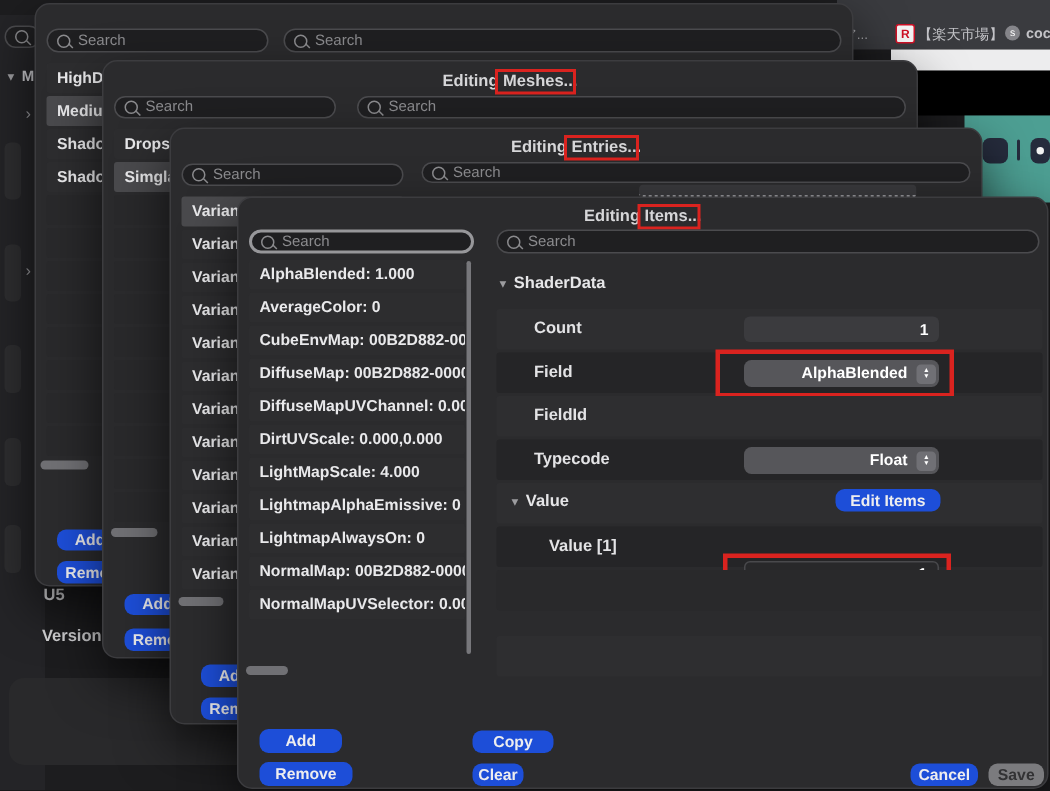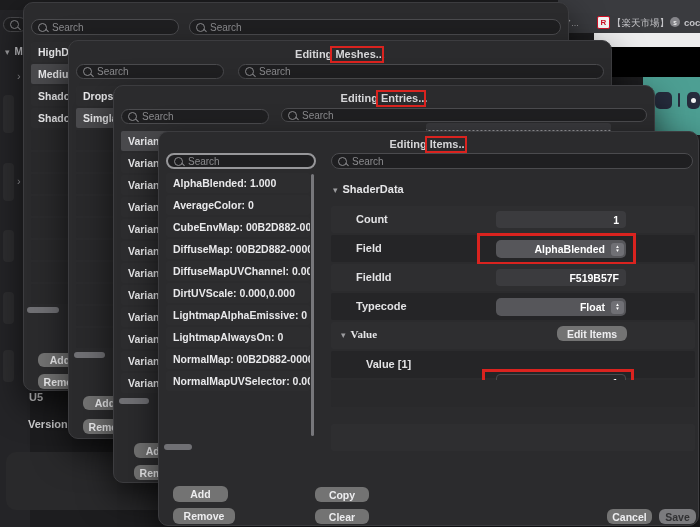--- a/index.html
+++ b/index.html
@@ -15,21 +15,21 @@
   .srch{position:absolute;display:flex;align-items:center;gap:5px;padding:0 6px;background:#1f1f21;
         border:1px solid #4b4b4e;border-radius:8px;color:#8b8b8e;font-size:10px;box-sizing:border-box;}
   .srch.focus{border:2px solid #97979a;}
   .mag{position:relative;width:7px;height:7px;border:1.4px solid #8b8b8e;border-radius:50%;flex:none;}
   .mag::after{content:"";position:absolute;width:4px;height:1.4px;background:#8b8b8e;transform:rotate(45deg);right:-3px;bottom:-1px;}
   .lst{position:absolute;}
   .row{height:20px;margin-bottom:2px;background:#2d2d2f;display:flex;align-items:center;padding:0 7px;
        font-weight:600;font-size:10.5px;color:#e9e9eb;white-space:nowrap;overflow:hidden;border-radius:2px;}
   .row.sel{background:#4a4a4d;}
   .row.empty{background:#29292b;}
-  .btn{position:absolute;background:#737373;border-radius:6px;color:#ededef;font-size:10.5px;font-weight:600;
+  .btn{position:absolute;background:#1d4ed8;border-radius:6px;color:#ededef;font-size:10.5px;font-weight:600;
        display:flex;align-items:center;justify-content:center;box-sizing:border-box;white-space:nowrap;}
   .pill{position:absolute;height:6px;border-radius:3px;background:#707074;}
   .vbar{position:absolute;width:2.5px;border-radius:2px;background:#77777b;}
   .band{position:absolute;height:27px;border-radius:2px;}
   .ba{background:#2e2e30;}.bb{background:#252527;}
   .lbl{position:absolute;font-size:11px;font-weight:600;color:#e3e3e5;white-space:nowrap;}
   .chev{color:#9c9c9f;font-size:9px;margin-right:5px;font-weight:400;}
   .fld{position:absolute;width:130px;height:17px;background:#3b3b3e;border-radius:4px;color:#fff;font-size:10.5px;
        font-weight:600;display:flex;align-items:center;justify-content:flex-end;padding:0 7px;box-sizing:border-box;}
   .fld.dark{background:#28282a;border:1px solid #49494c;}
@@ -191,20 +191,21 @@
       <span>Search</span>
     </div>
 
     <div class="lst" style="left:7px;top:41px;width:144px;">
       <div class="row">AlphaBlended:  1.000</div>
       <div class="row">AverageColor:  0</div>
       <div class="row">CubeEnvMap:  00B2D882-00000</div>
       <div class="row">DiffuseMap:  00B2D882-000000</div>
       <div class="row">DiffuseMapUVChannel:  0.000</div>
       <div class="row">DirtUVScale:  0.000,0.000</div>
+      <div class="row">LightMapScale:  4.000</div>
       <div class="row">LightmapAlphaEmissive:  0</div>
       <div class="row">LightmapAlwaysOn:  0</div>
       <div class="row">NormalMap:  00B2D882-000000</div>
       <div class="row">NormalMapUVSelector:  0.000,0.</div>
     </div>
     <div class="vbar" style="left:152px;top:42px;height:262px;"></div>
     <div class="pill" style="left:5px;top:312px;width:28px;"></div>
 
     <div class="abs" style="left:174px;top:51px;font-size:11px;font-weight:700;color:#e6e6e8;">
       <span class="chev">▾</span><span>ShaderData</span>
@@ -219,46 +220,45 @@
     <div class="dd ringF ring-dd" style="left:337px;top:108px;">
       <span>AlphaBlended</span>
       <span class="step">
           <span>▲</span>
           <span>▼</span>
         </span>
     </div>
 
     <div class="band ba" style="left:172px;top:132px;width:364px;"></div>
     <div class="lbl" style="left:197px;top:139px;">FieldId</div>
-    <div class="fld" style="left:337px;top:137px;">F519B57F</div>
 
     <div class="band bb" style="left:172px;top:161px;width:364px;"></div>
     <div class="lbl" style="left:197px;top:168px;">Typecode</div>
     <div class="dd" style="left:337px;top:166px;">
       <span>Float</span>
       <span class="step">
           <span>▲</span>
           <span>▼</span>
         </span>
     </div>
 
     <div class="band ba" style="left:172px;top:190px;width:364px;"></div>
-    <div class="abs" style="left:182px;top:196px;font-size:11px;font-weight:700;color:#e6e6e8;font-family:Liberation Serif, serif;">
+    <div class="abs" style="left:182px;top:196px;font-size:11px;font-weight:700;color:#e6e6e8;">
       <span class="chev">▾</span><span>Value</span>
     </div>
     <div class="btn" style="left:398px;top:194px;width:70px;height:15px;">Edit Items</div>
 
     <div class="band bb" style="left:172px;top:219px;width:364px;"></div>
     <div class="lbl" style="left:207px;top:226px;">Value [1]</div>
     <div class="fld dark ringF ring-v1" style="left:337px;top:224px;">1</div>
 
     <div class="band bb" style="left:172px;top:248px;width:364px;background:#29292b;"></div>
     <div class="band ba" style="left:172px;top:292px;width:364px;"></div>
 
     <div class="btn" style="left:14px;top:354px;width:55px;height:16px;">Add</div>
     <div class="btn" style="left:14px;top:376px;width:62px;height:16px;">Remove</div>
     <div class="btn" style="left:156px;top:355px;width:54px;height:15px;">Copy</div>
-    <div class="btn" style="left:156px;top:377px;width:54px;height:15px;">Clear</div>
+    <div class="btn" style="left:156px;top:377px;width:34px;height:15px;">Clear</div>
     <div class="btn" style="left:448px;top:377px;width:45px;height:15px;">Cancel</div>
     <div class="btn" style="left:500px;top:377px;width:37px;height:15px;background:#7b7b7e;color:#323234;">Save</div>
   </div>
 
 </div>
 
 </body></html>

